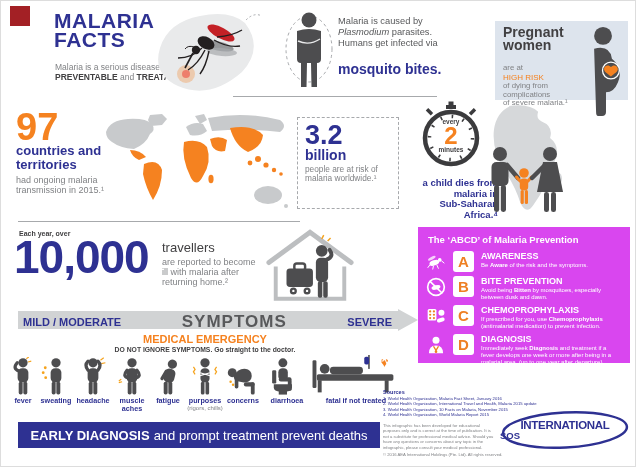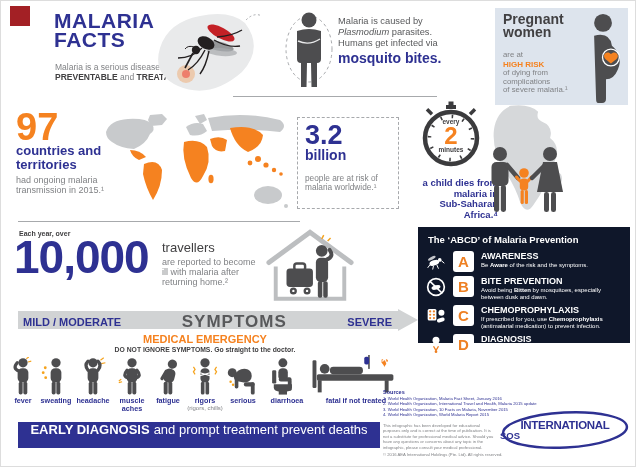--- a/index.html
+++ b/index.html
@@ -8,52 +8,52 @@
           box-shadow:0 0 0 1px #ddd inset;font-family:"Liberation Sans",sans-serif}
   .abs{position:absolute}
   svg{display:block}.dark{color:#414042}
 
   .red-square{left:10px;top:6px;width:20px;height:20px;background:#a32025}
   .title{left:54px;top:11px;font-size:21px;line-height:19px;font-weight:800;color:#2e3192;letter-spacing:.5px}
   .subtitle{left:55px;top:63px;width:168px;font-size:8.5px;line-height:9.6px;color:#808285}
   .subtitle .dark{font-weight:800}
 
   .cause-text{left:338px;top:16px;font-size:9.3px;line-height:10.8px;color:#58595b}
-  .cause-text .big{font-size:14px;line-height:16px;font-weight:800;color:#2e3192;margin-top:2px}
-
-  .pregnant-box{left:495px;top:8px;width:133px;height:97px;background:#dde4ed}
+  .cause-text .big{font-size:14px;line-height:16px;font-weight:800;color:#2e3192;margin-top:13px}
+
+  .pregnant-box{left:495px;top:21px;width:133px;height:79px;background:#dde4ed}
   .pregnant-text{position:absolute;left:8px;top:5px;width:82px}
   .pregnant-text .t{font-size:14px;line-height:13px;font-weight:800;color:#414042}
   .pregnant-text .s{font-size:7.8px;line-height:8.8px;color:#808285}
-  .pregnant-text .hl{font-size:8px;line-height:9px;font-weight:700;color:#f58220}
+  .pregnant-text .hl{font-size:8px;line-height:9px;font-weight:400;color:#f58220}
 
   .divider{background:#a7a9ac;height:1px}
 
   .countries{left:16px;top:110px}
   .countries .num{font-size:38px;line-height:34px;font-weight:800;color:#f58220}
   .countries .bold{font-size:13px;line-height:14px;font-weight:800;color:#2e3192}
   .countries .sub{font-size:9px;line-height:10px;color:#808285;margin-top:3px}
 
   .billion-box{left:297px;top:117px;width:102px;height:92px;border:1.5px dashed #a7a9ac;padding:4px 7px}
   .billion-box .num{font-size:27px;line-height:26px;font-weight:800;color:#2e3192}
   .billion-box .bold{font-size:14px;line-height:15px;font-weight:800;color:#2e3192}
-  .billion-box .sub{font-size:8.3px;line-height:9.3px;color:#808285;margin-top:11px}
+  .billion-box .sub{font-size:8.3px;line-height:9.3px;color:#808285;margin-top:2px}
 
   .clock-text{left:420px;top:118px;width:62px;text-align:center}
   .clock-text .t{font-size:6.5px;line-height:7px;font-weight:bold;color:#414042}
   .clock-text .n{font-size:24px;line-height:21px;font-weight:800;color:#f58220}
   .clock-caption{left:390px;top:178px;width:108px;text-align:right;font-size:9.5px;line-height:10.5px;font-weight:800;color:#2e3192}
 
   .t-pre{left:19px;top:230px;font-size:7px;font-weight:bold;color:#414042}
   .t-num{left:14px;top:234px;font-size:46px;line-height:46px;font-weight:700;color:#2e3192;letter-spacing:-1px}
   .t-block{left:162px;top:240px}
   .t-block .bold{font-size:13px;line-height:16px;font-weight:400;color:#414042}
   .t-block .sub{font-size:9px;line-height:10px;color:#808285;margin-top:1px}
 
-  .abcd-box{left:418px;top:227px;width:212px;height:116px;background:#0f172a;padding:7px 10px 5px 8px}
+  .abcd-box{left:418px;top:227px;width:212px;height:136px;background:#d946ef;padding:7px 10px 5px 8px}
   .abcd-title{font-size:9.5px;font-weight:800;color:#fff;margin:0 0 6px 2px}
   .abcd-row{display:grid;grid-template-columns:22px 23px 1fr;gap:5px;align-items:start;margin-bottom:4px}
   .abcd-tile{width:21px;height:21px;background:#fff;border-radius:3px;text-align:center;
              font-size:15px;line-height:21px;font-weight:800;color:#ee8023}
   .abcd-head{font-size:9px;line-height:10px;font-weight:800;color:#fff}
   .abcd-desc{font-size:6px;line-height:7px;color:#fff;margin-top:1px}
   .abcd-desc .bb{font-weight:800}
 
   .arrow-wrap{left:18px;top:309px;width:400px;height:22px}
   .arrow-bar{position:absolute;left:0;top:2px;width:380px;height:18px;background:#d1d3d4}
@@ -66,21 +66,21 @@
   .emergency{left:30px;top:333px;width:350px;text-align:center}
   .emergency .e1{font-size:11px;font-weight:800;color:#f58220;line-height:12px}
   .emergency .e2{font-size:6.8px;font-weight:bold;color:#414042;line-height:9px}
 
   .sym-cell{position:absolute;top:355px;height:56px;text-align:center}
   .sym-cell .ic{display:flex;justify-content:center;align-items:flex-end;height:40px}
   .sym-label{font-size:7.2px;line-height:8px;font-weight:bold;color:#2e3192;margin-top:2px}
   .sym-sub{font-size:6px;line-height:6.5px;color:#808285}
 
   .banner{left:18px;top:422px;width:362px;height:26px;background:#2e3192;color:#fff;
-          display:flex;justify-content:center;font-size:13px}
+          display:flex;align-items:center;justify-content:center;font-size:13px}
   .banner .bb{font-weight:800;margin-right:4px}
 
   .sources{left:383px;top:389px;width:155px}
   .sources .st{font-size:5.5px;font-weight:bold;color:#2e3192;line-height:7px}
   .sources .si{font-size:4.2px;line-height:5.4px;color:#2e3192;white-space:nowrap}
   .disclaimer{left:383px;top:423px;width:112px;font-size:4.2px;line-height:5.4px;color:#808285}
   .copyright{left:383px;top:452px;font-size:4.2px;color:#808285;white-space:nowrap}
 
   .logo{left:500px;top:408px;width:130px;height:48px}
   .logo-text{position:absolute;left:0;top:12px;width:130px;text-align:center}
@@ -449,37 +449,37 @@
     <div class="ic">
         <svg width="36" height="38" viewBox="0 0 40 46">
       <path d="M6,12 l2,3 -2,3 2,3 M34,12 l-2,3 2,3 -2,3" stroke="#f5a31d" stroke-width="1.5" fill="none"></path>
       <circle cx="20" cy="7" r="5.6" fill="#4d4d4f"></circle>
       <rect x="14.5" y="13.5" width="11" height="17.5" rx="5" fill="#4d4d4f"></rect>
       <path d="M14,19 L26,22.5 M26,19 L14,22.5" stroke="#fff" stroke-width="1.4"></path>
       <rect x="15" y="30" width="4.4" height="15.5" rx="2" fill="#4d4d4f"></rect>
       <rect x="20.6" y="30" width="4.4" height="15.5" rx="2" fill="#4d4d4f"></rect>
     </svg>
       </div>
-    <div class="sym-label">rigors</div>
+    <div class="sym-label">purposes</div>
     <div class="sym-sub">(rigors, chills)</div>
   </div>
 
   <div class="abs sym-cell" style="left:220px;width:46px">
     <div class="ic">
         <svg width="40" height="38" viewBox="0 0 46 46">
       <circle cx="10" cy="19" r="5.4" fill="#4d4d4f"></circle>
       <path d="M12,23 Q18,12 29,15 Q35,18 33,26 Q31,31 24,31 L15,29 Q11,26 12,23 Z" fill="#4d4d4f"></path>
       <rect x="13" y="25" width="4.4" height="13" rx="2" fill="#4d4d4f"></rect>
       <rect x="24" y="30.5" width="13" height="5.2" rx="2.4" fill="#4d4d4f"></rect>
       <rect x="32.5" y="30.5" width="4.6" height="15" rx="2" fill="#4d4d4f"></rect>
       <circle cx="8" cy="30" r="1.5" fill="#f5a31d"></circle>
           <circle cx="11" cy="33.5" r="1.5" fill="#f5a31d"></circle>
     </svg>
       </div>
-    <div class="sym-label">serious</div>
+    <div class="sym-label">concerns</div>
   </div>
 
   <div class="abs sym-cell" style="left:262px;width:50px">
     <div class="ic">
         <svg width="38" height="38" viewBox="0 0 44 46">
       <rect x="4" y="16" width="5" height="16" rx="1.5" fill="#4d4d4f"></rect>
       <circle cx="17" cy="7" r="5.4" fill="#4d4d4f"></circle>
       <rect x="11.5" y="13.5" width="11.5" height="15" rx="5" fill="#4d4d4f"></rect>
       <rect x="12" y="24.5" width="15.5" height="5.2" rx="2.5" fill="#4d4d4f"></rect>
       <rect x="23" y="27" width="4.6" height="14" rx="2" fill="#4d4d4f"></rect>

